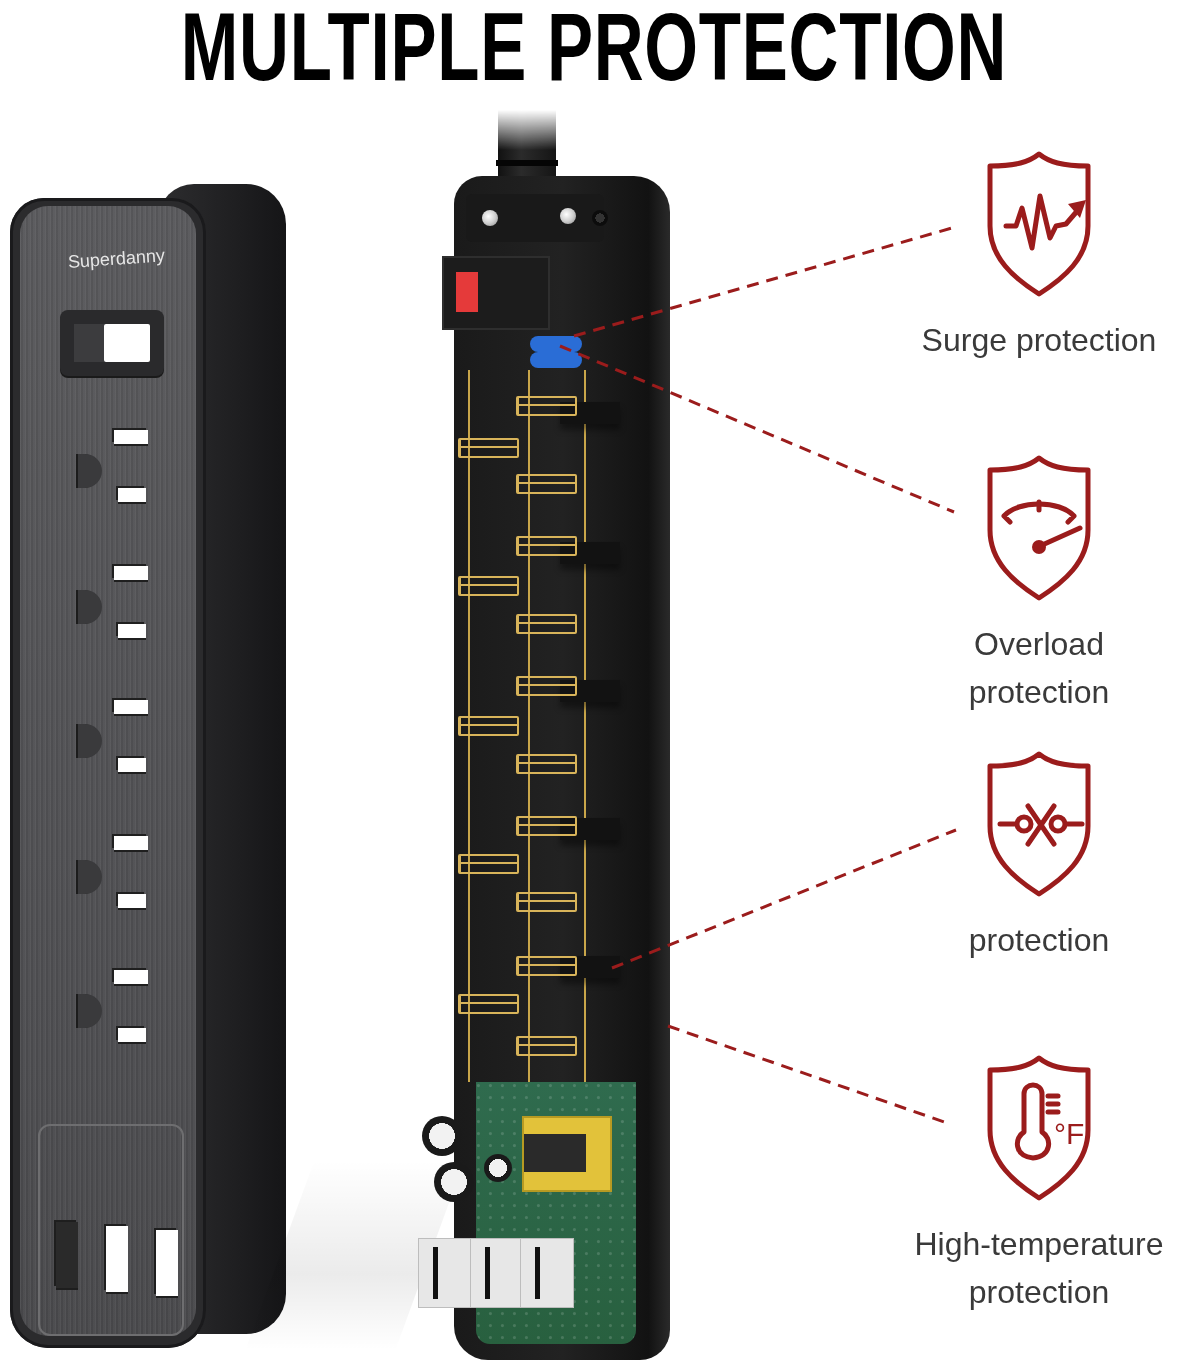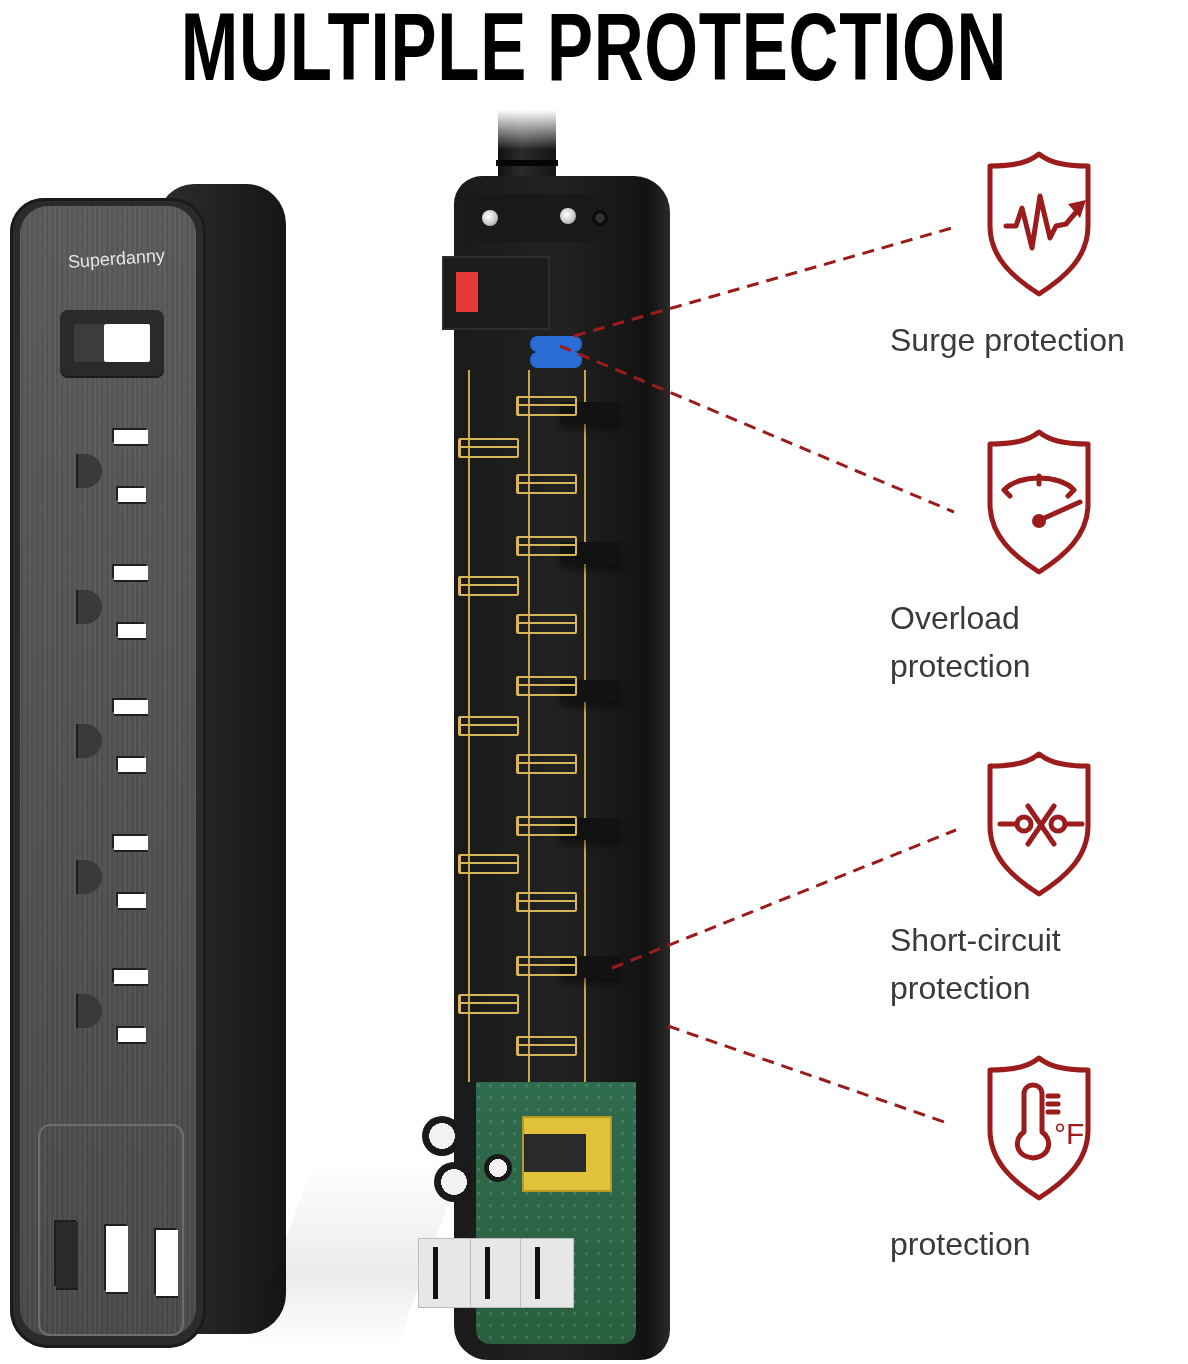--- a/index.html
+++ b/index.html
@@ -109,21 +109,21 @@
     .transformer { position: absolute; left: 82px; top: 1006px; width: 86px; height: 72px; background: #e2c23a; border: 2px solid #b79a22; }
     .transformer .core { position: absolute; left: 0; top: 16px; width: 62px; height: 38px; background: #2a2a2a; }
     .cap { position: absolute; width: 40px; height: 40px; border-radius: 50%; background: radial-gradient(circle, #f2f2f2 0 45%, #1a1a1a 46% 100%); }
     .usb-plug { position: absolute; top: 1128px; width: 52px; height: 68px; background: #e7e7e7; border: 1px solid #bdbdbd; }
     .usb-plug::after { content: ""; position: absolute; left: 14px; top: 8px; width: 5px; height: 52px; background: #111; }
 
     
     svg.callouts { position: absolute; left: 0; top: 0; width: 1188px; height: 1364px; pointer-events: none; }
 
     
-    .feature { position: absolute; left: 890px; width: 298px; }
+    .feature { position: absolute; left: 890px; width: 298px; text-align: center; }
     .feature .shield { display: block; margin: 0 auto; width: 130px; height: 150px; }
     .feature .label { color: #3a3a3a; font-size: 32px; line-height: 48px; margin-top: 18px; }
   </style>
 </head>
 <body>
 
 <div class="title">MULTIPLE PROTECTION</div>
 
 <div class="strip-left">
   <div class="side"></div>
@@ -237,21 +237,21 @@
       <path d="M65 6 C55 14 42 18 16 18 L16 78 C16 110 40 130 65 146 C90 130 114 110 114 78 L114 18 C88 18 75 14 65 6 Z"></path>
       <path d="M32 78 L42 78 L48 60 L58 100 L66 48 L76 90 L82 78 L92 76 L104 62"></path>
     </g>
     <path d="M94 56 L112 52 L106 70 Z" fill="#9b1c1c"></path>
   </svg>
   <div class="label">
     <div>Surge protection</div>
   </div>
 </div>
 
-<div class="feature" style="top:426px">
+<div class="feature" style="top:452px">
   <svg class="shield" viewBox="0 0 130 150">
     <g fill="none" stroke="#9b1c1c" stroke-width="5" stroke-linejoin="round" stroke-linecap="round">
       <path d="M65 6 C55 14 42 18 16 18 L16 78 C16 110 40 130 65 146 C90 130 114 110 114 78 L114 18 C88 18 75 14 65 6 Z"></path>
       <path d="M36 70 L30 64 C44 48 86 48 100 64 L94 70"></path>
       <line x1="65" y1="50" x2="65" y2="58"></line>
       <line x1="66" y1="94" x2="106" y2="76"></line>
     </g>
     <circle cx="65" cy="95" r="7" fill="#9b1c1c"></circle>
   </svg>
   <div class="label">
@@ -266,32 +266,32 @@
       <path d="M65 6 C55 14 42 18 16 18 L16 78 C16 110 40 130 65 146 C90 130 114 110 114 78 L114 18 C88 18 75 14 65 6 Z"></path>
       <line x1="26" y1="76" x2="42" y2="76"></line>
       <circle cx="50" cy="76" r="7"></circle>
       <circle cx="84" cy="76" r="7"></circle>
       <line x1="92" y1="76" x2="108" y2="76"></line>
       <line x1="54" y1="58" x2="80" y2="96"></line>
       <line x1="80" y1="58" x2="54" y2="96"></line>
     </g>
   </svg>
   <div class="label">
-    <div>Short-circuit</div>
     <div>protection</div>
   </div>
 </div>
 
 <div class="feature" style="top:1052px">
   <svg class="shield" viewBox="0 0 130 150">
     <g fill="none" stroke="#9b1c1c" stroke-width="5" stroke-linejoin="round" stroke-linecap="round">
       <path d="M65 6 C55 14 42 18 16 18 L16 78 C16 110 40 130 65 146 C90 130 114 110 114 78 L114 18 C88 18 75 14 65 6 Z"></path>
       <path d="M50 80 L50 42 C50 30 68 30 68 42 L68 80 C78 86 78 104 59 106 C40 104 40 86 50 80 Z"></path>
       <line x1="74" y1="44" x2="84" y2="44"></line>
       <line x1="74" y1="52" x2="84" y2="52"></line>
       <line x1="74" y1="60" x2="84" y2="60"></line>
     </g>
     <text x="80" y="92" font-size="30" fill="#9b1c1c" font-family="Liberation Sans, sans-serif">°F</text>
   </svg>
   <div class="label">
+    <div>High-temperature</div>
     <div>protection</div>
   </div>
 </div>
 
 </body></html>

